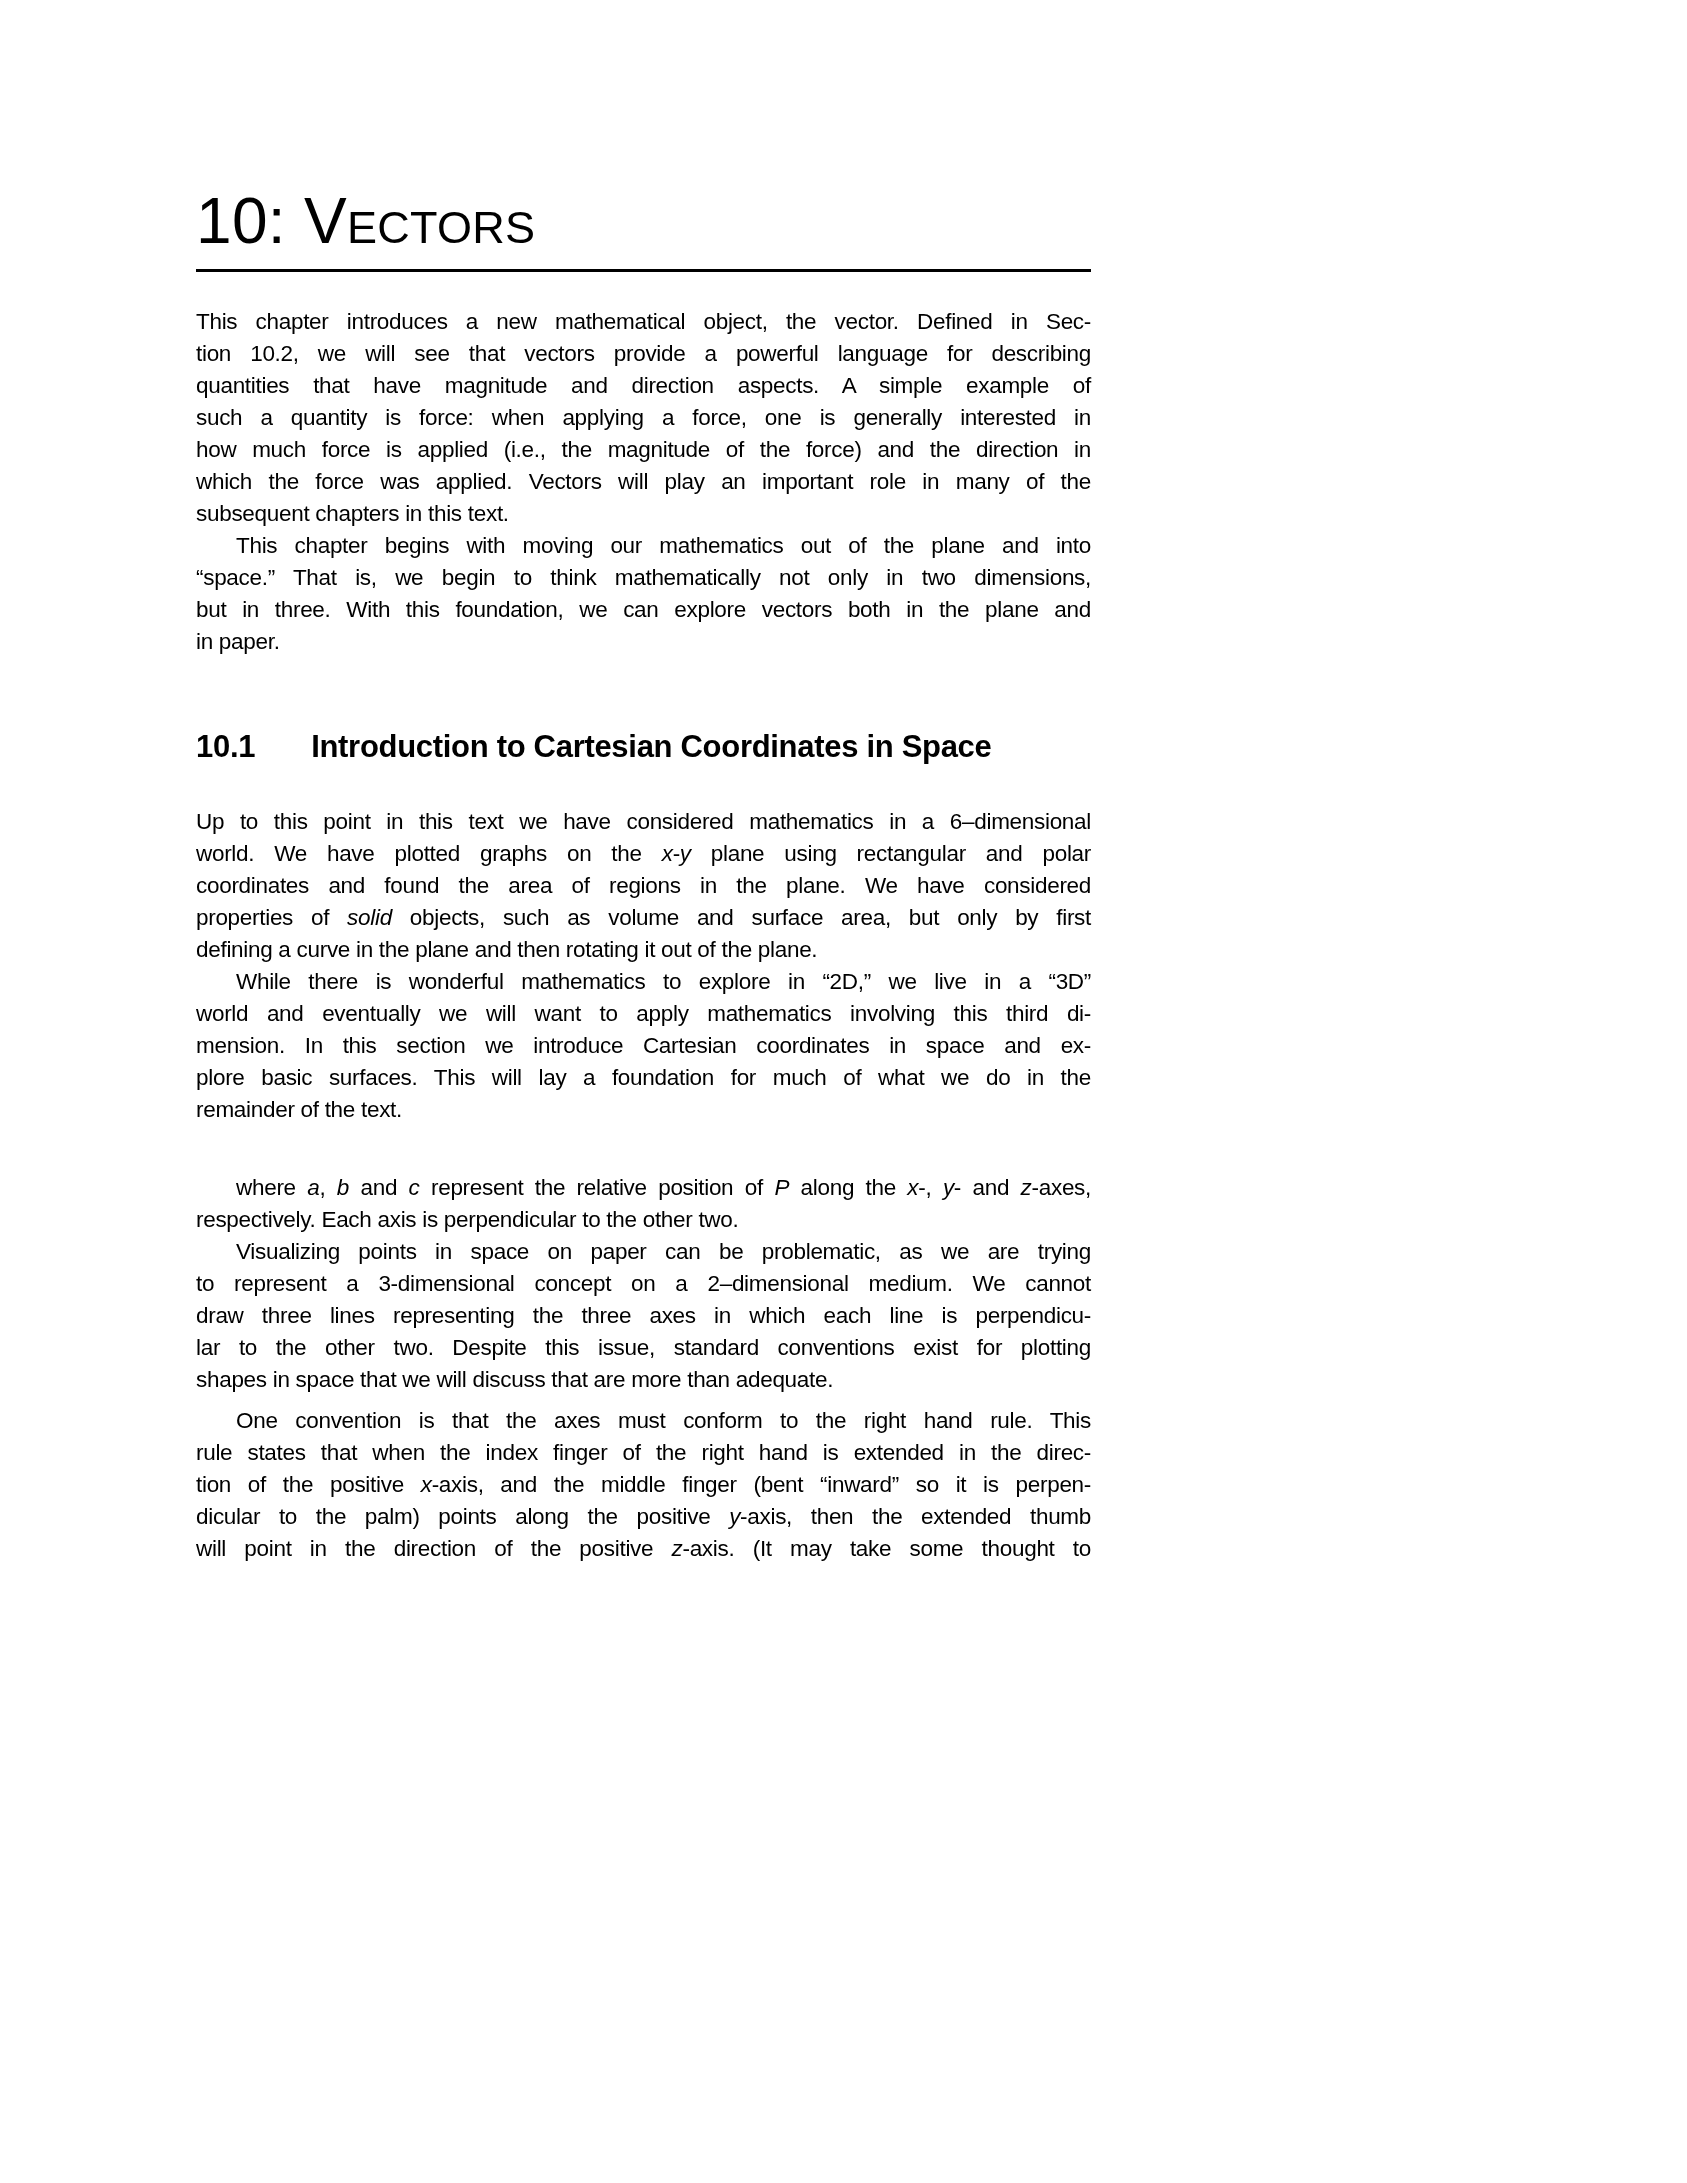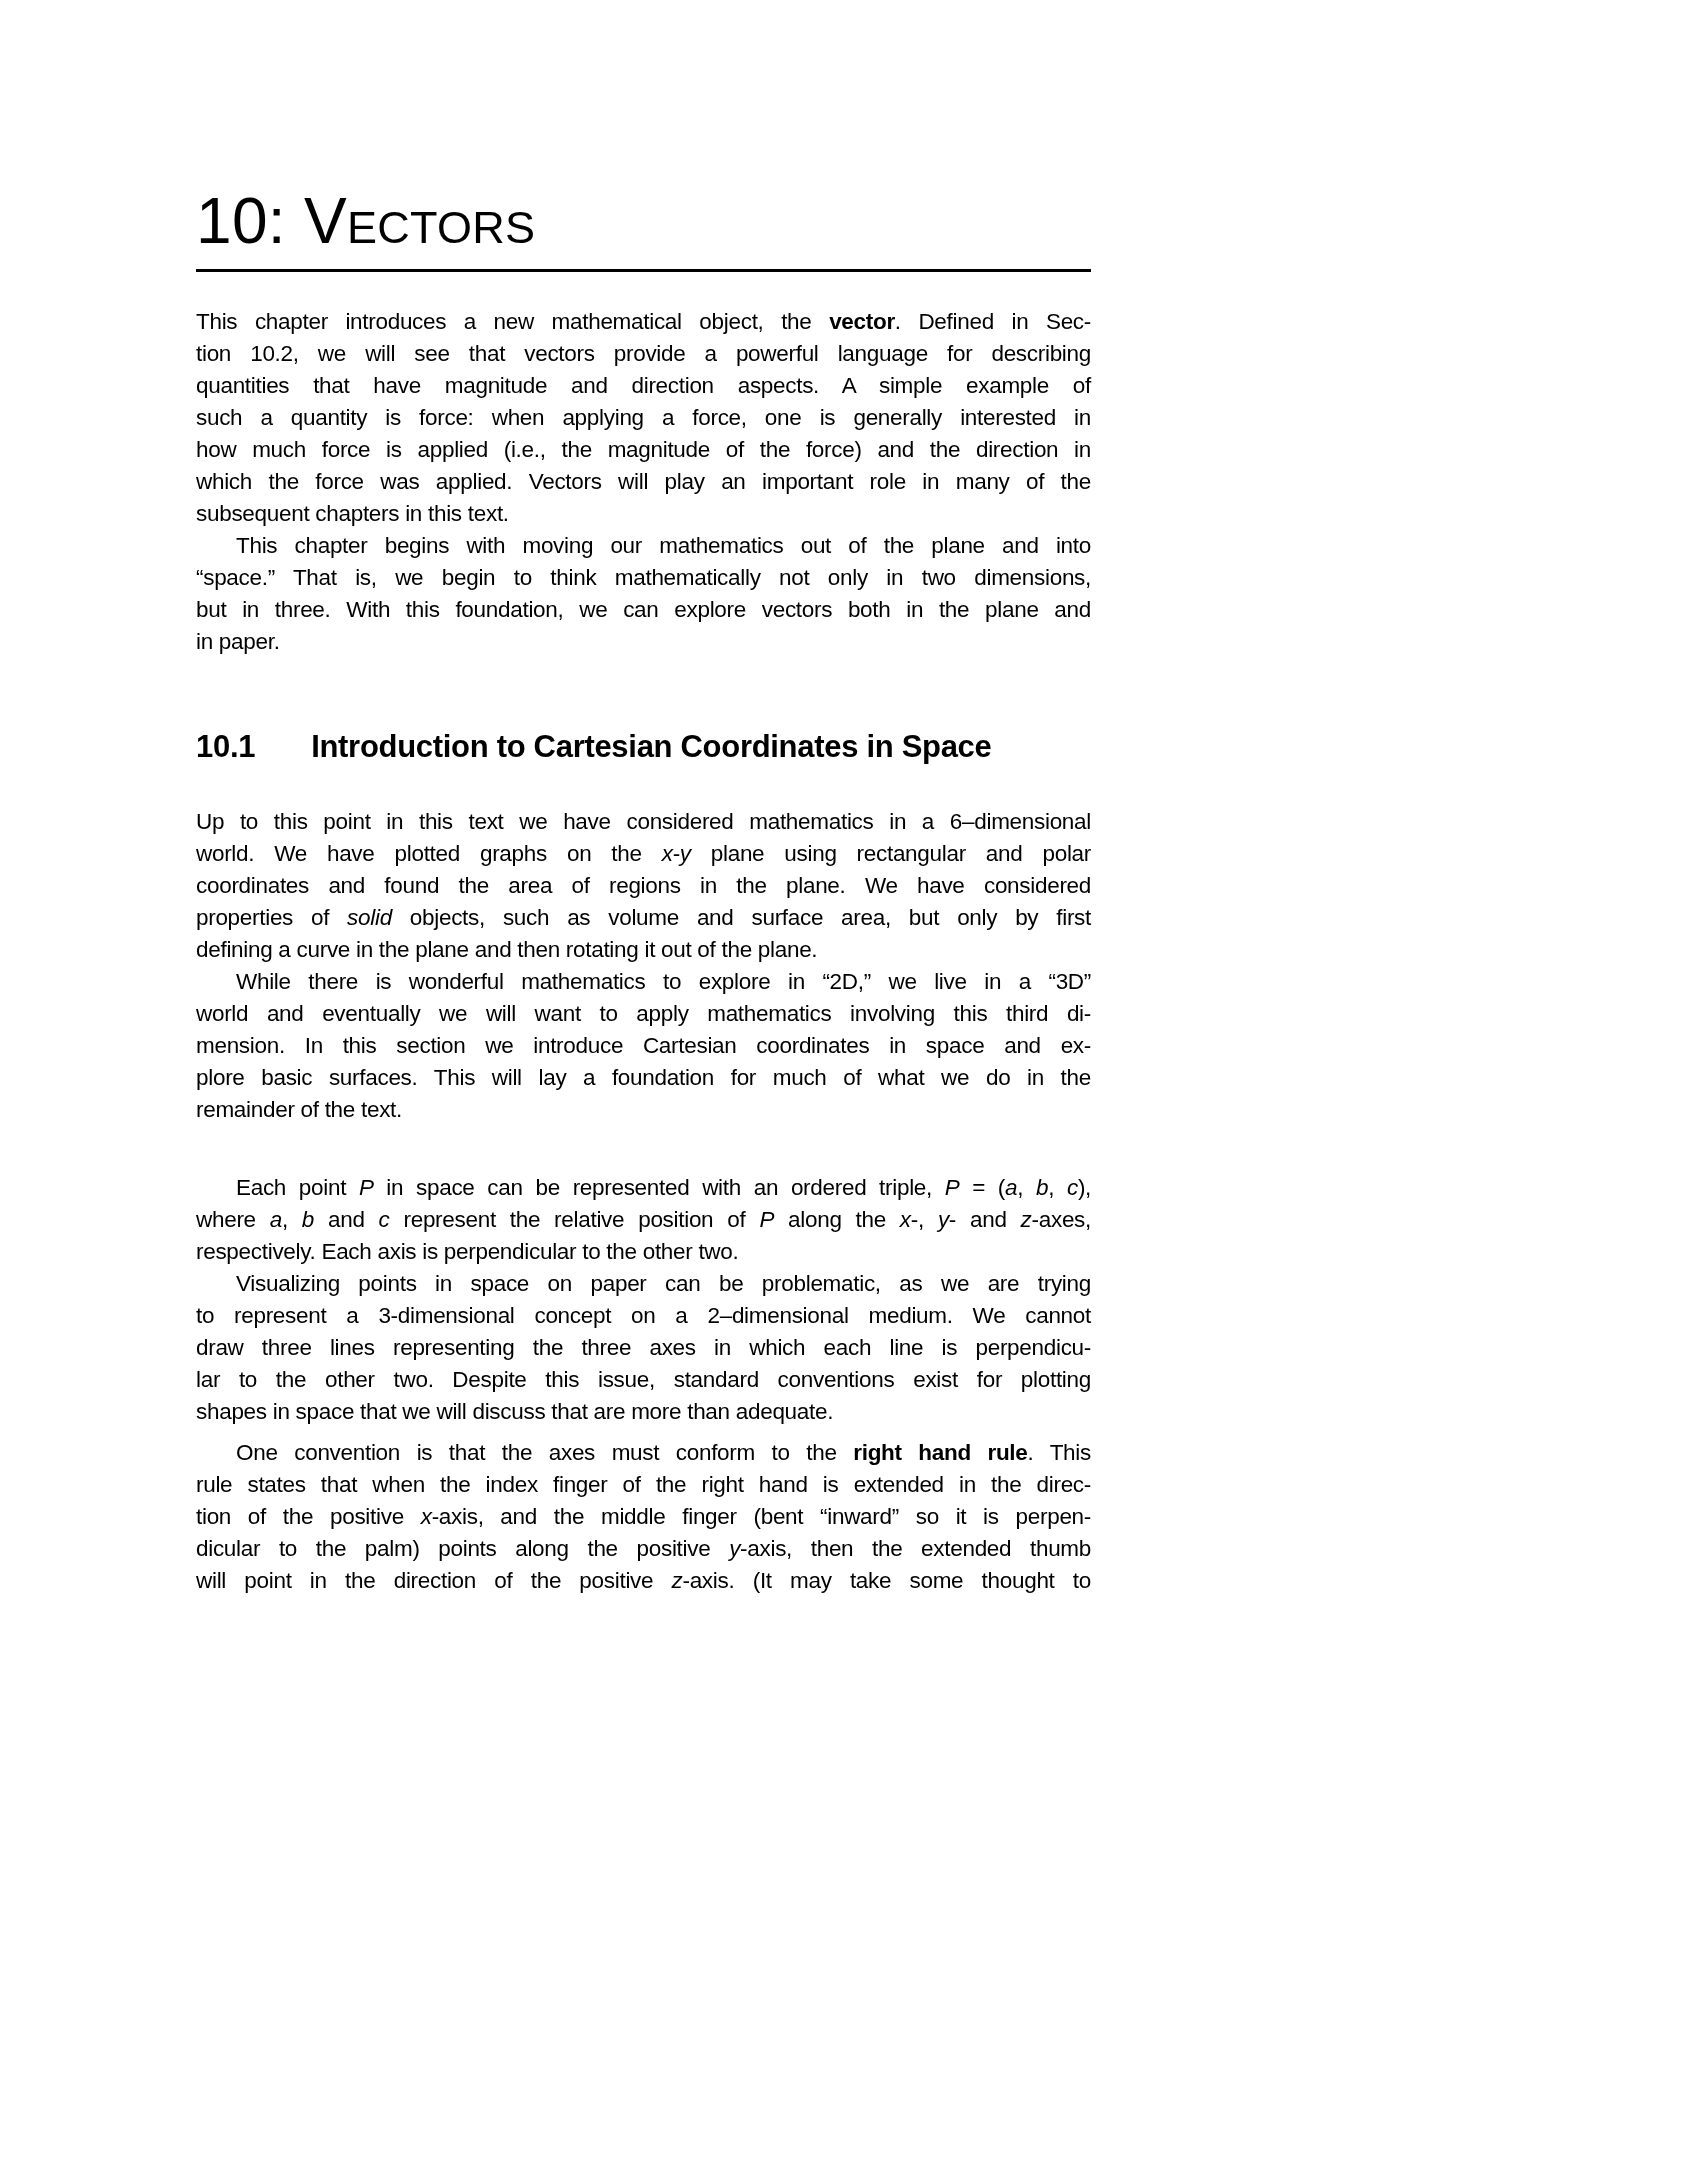--- a/index.html
+++ b/index.html
@@ -57,21 +57,21 @@
     font-weight: 700;
     font-size: 31px;
     line-height: 37px;
     letter-spacing: -0.3px;
     margin: 70px 0 41px 0;
     white-space: nowrap;
   }
   .sec-num { margin-right: 56px; }
   #p5 { margin-top: 46px; }
   #p7 { margin-top: 9.3px; }
-  b { font-weight: 700; }
+  b { font-weight: 400; }
   i { font-style: italic; }
 </style>
 </head>
 <body>
 
 <div>
   <h1 class="chapter-title">10: Vectors</h1>
 
   <div class="rule"></div>
 
@@ -100,21 +100,20 @@
         <div class="line last">defining a curve in the plane and then rotating it out of the plane.</div>
       </div>
       <div class="para indent" id="p4">
         <div class="line">While there is wonderful mathematics to explore in “2D,” we live in a “3D”</div>
         <div class="line">world and eventually we will want to apply mathematics involving this third di-</div>
         <div class="line">mension. In this section we introduce Cartesian coordinates in space and ex-</div>
         <div class="line">plore basic surfaces. This will lay a foundation for much of what we do in the</div>
         <div class="line last">remainder of the text.</div>
       </div>
       <div class="para indent" id="p5">
-        <div class="line">Each point <i>P</i> in space can be represented with an ordered triple, <i>P</i> = (<i>a</i>, <i>b</i>, <i>c</i>),</div>
         <div class="line">where <i>a</i>, <i>b</i> and <i>c</i> represent the relative position of <i>P</i> along the <i>x</i>-, <i>y</i>- and <i>z</i>-axes,</div>
         <div class="line last">respectively. Each axis is perpendicular to the other two.</div>
       </div>
       <div class="para indent" id="p6">
         <div class="line">Visualizing points in space on paper can be problematic, as we are trying</div>
         <div class="line">to represent a 3-dimensional concept on a 2–dimensional medium. We cannot</div>
         <div class="line">draw three lines representing the three axes in which each line is perpendicu-</div>
         <div class="line">lar to the other two. Despite this issue, standard conventions exist for plotting</div>
         <div class="line last">shapes in space that we will discuss that are more than adequate.</div>
       </div>

